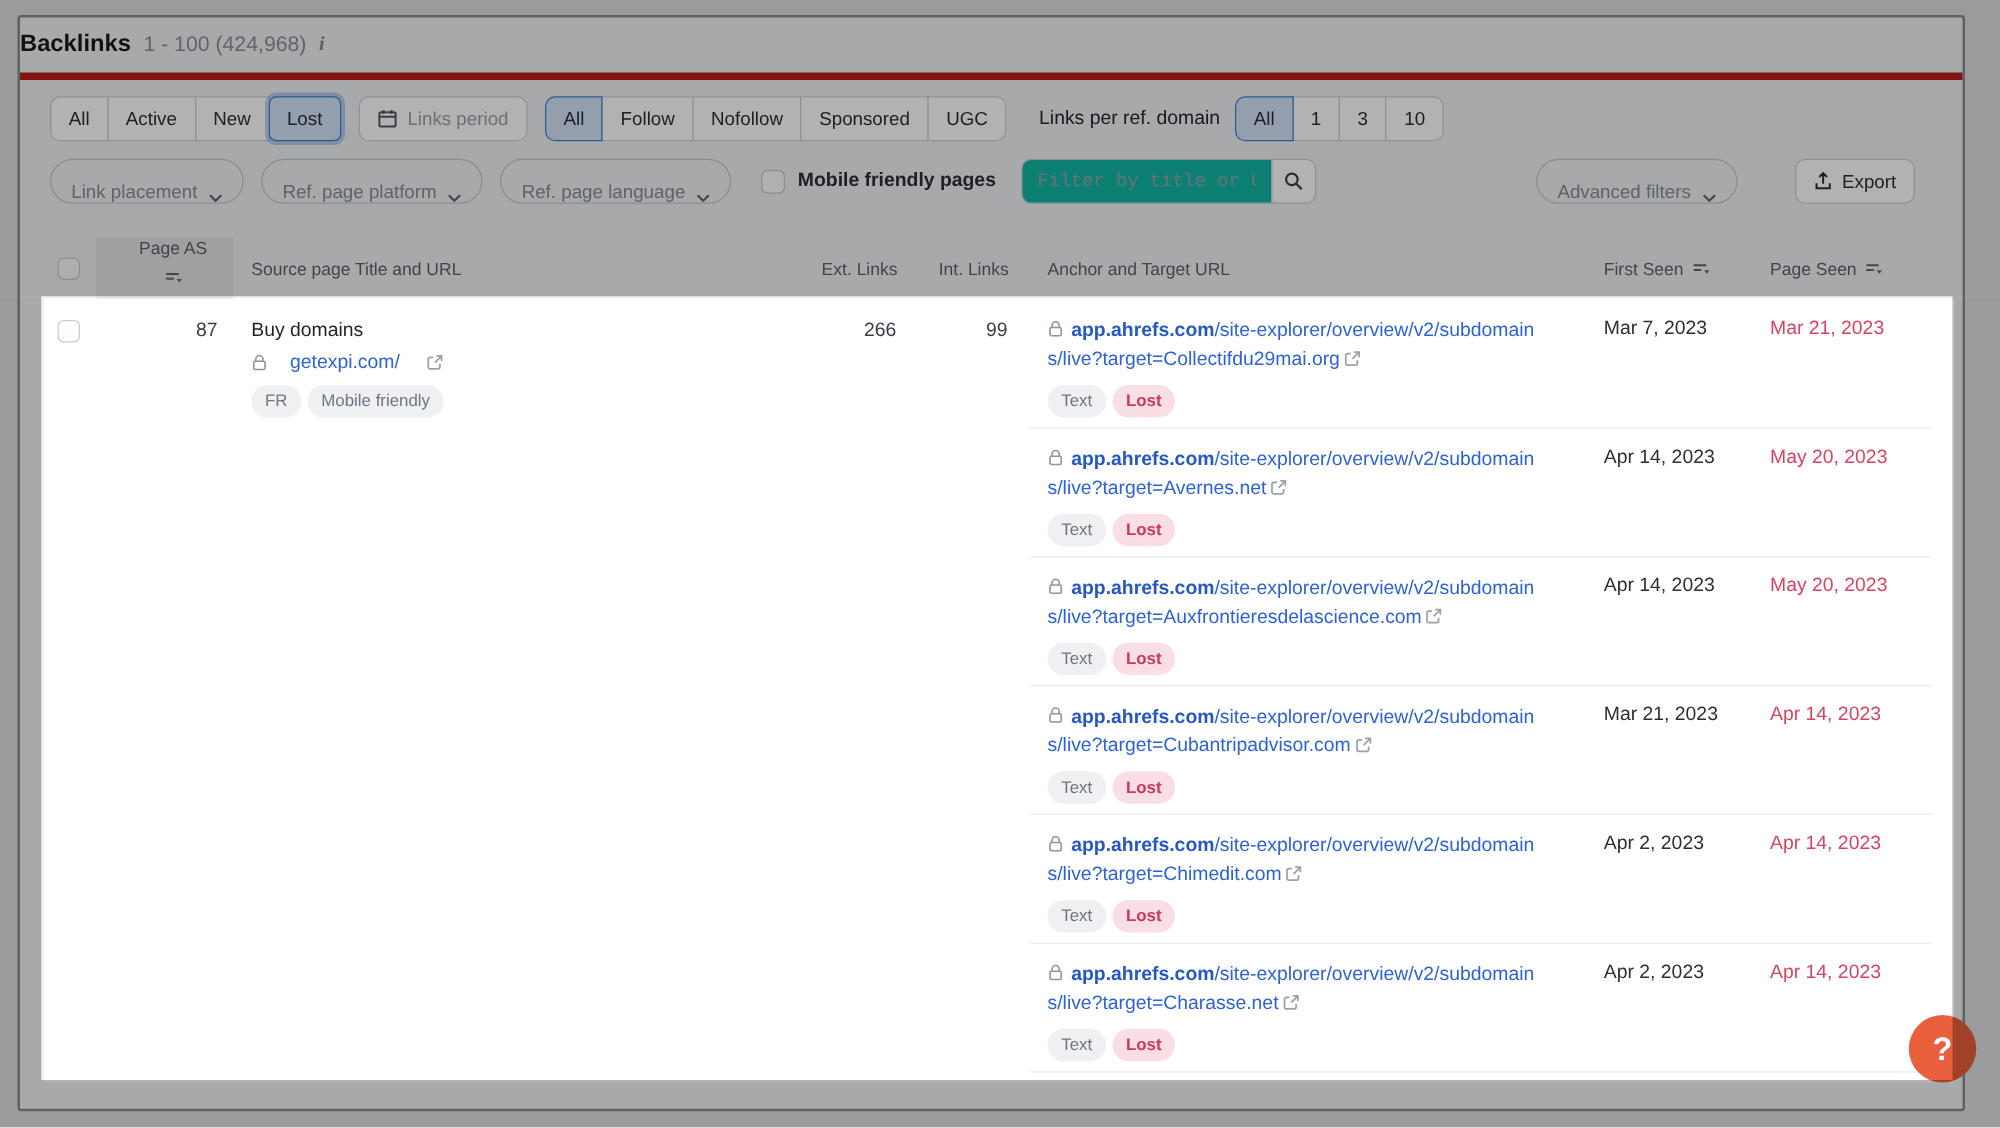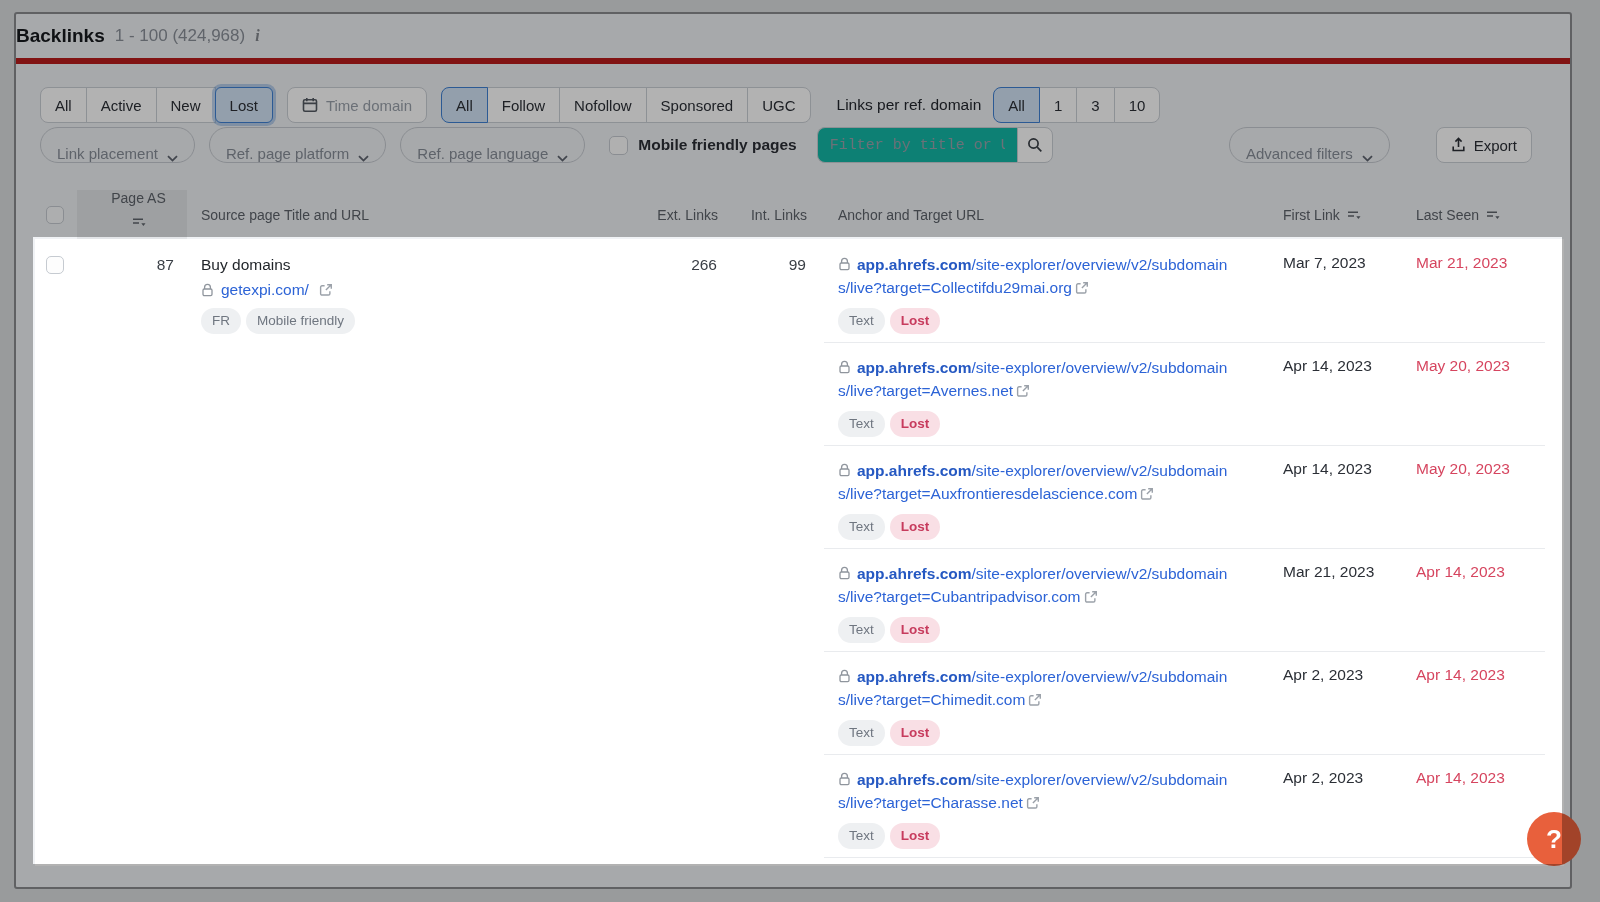--- a/index.html
+++ b/index.html
@@ -14,21 +14,21 @@
   
   .rpt-header { position:absolute; left:0; top:0; right:0; height:50px; display:flex;
                 align-items:center; border-bottom:6px solid #b91c1c; }
   .rpt-title { font-size:19px; font-weight:700; color:#16191d; }
   .rpt-range { font-size:17px; color:#8a9099; margin-left:10px; }
   .info-i { font-family:"Liberation Serif","DejaVu Serif",serif; font-style:italic; font-weight:700;
             color:#84888f; font-size:16px; margin-left:10px; cursor:pointer; }
 
   
   .tb-row { position:absolute; left:24px; right:10px; height:36px; display:flex; align-items:center; }
-  .tb-row1 { top:73px; }
+  .tb-row1 { top:63px; }
   .tb-row2 { top:113px; }
   .seg { display:flex; }
   .seg button { height:36px; padding:0 14px; background:#fff; border:1px solid #cbd0d6;
                 font-family:inherit; font-size:15px; color:#2b2f36; cursor:pointer; position:relative; }
   .seg button + button { margin-left:-1px; }
   .seg button:first-child { border-radius:8px 0 0 8px; }
   .seg button:last-child { border-radius:0 8px 8px 0; }
   .seg button.sel { background:#d3e4f6; border-color:#3f82d4; z-index:2; }
   .seg button.sel.ring { box-shadow:0 0 0 3px rgba(63,130,212,.33); border-radius:6px; }
   .btn { height:36px; display:inline-flex; align-items:center; gap:8px; background:#fff;
@@ -70,21 +70,21 @@
   .sc-last { flex:1; padding-left:16px; }
   .sort-ic { color:#60666e; margin-top:2px; }
 
   .t-body { background:#fff; height:627px; overflow:hidden; display:flex; }
   .cell { padding-top:17px; }
   .cell.col-check { padding-left:11px; }
   .cell.col-pageas { text-align:right; padding-right:13px; font-size:15.5px; color:#3a3f46; }
   .cell.col-source { padding-left:14px; }
   .cell.col-ext,.cell.col-int { font-size:15.5px; color:#3a3f46; padding-right:1px; }
   .src-title { font-size:15.5px; color:#1f2328; }
-  .src-url { margin-top:7px; display:flex; align-items:center; gap:7px; font-size:15.5px; }
+  .src-url { margin-top:7px; display:flex; align-items:center; gap:18px; font-size:15.5px; }
   .src-url a { color:#2c63d6; text-decoration:none; }
   .badge { display:inline-block; background:#eef0f2; color:#6f7680; font-size:13.5px;
            border-radius:13px; padding:4px 11px; line-height:1.3; }
   .badge-row { margin-top:9px; display:flex; gap:5px; }
   .badge.lost { background:#f9dfe5; color:#c73b5d; font-weight:700; }
   .ic-gray { color:#8f959d; flex:none; }
   .ic-ext { color:#9ba1a9; margin-left:3px; }
 
   .subrows { flex:1; display:flex; flex-direction:column; }
   .subrow { display:flex; height:103px; flex:none; position:relative; }
@@ -130,21 +130,21 @@
         <button>New</button>
         <button class="sel ring">Lost</button>
       </div>
       <button class="btn disabled mg">
         <span class="ic" style="color:#555b63;display:inline-flex;">
           <svg width="16" height="16" viewBox="0 0 16 16" fill="none" stroke="currentColor" stroke-width="1.6">
             <rect x="1.5" y="2.8" width="13" height="11.4" rx="1.5"></rect>
               <path d="M4.8 1v3.2M11.2 1v3.2M1.5 6.4h13"></path>
           </svg>
         </span>
-        <span>Time domain</span>
+        <span>Links period</span>
       </button>
       <div class="seg mg">
         <button class="sel">All</button>
         <button>Follow</button>
         <button>Nofollow</button>
         <button>Sponsored</button>
         <button>UGC</button>
       </div>
       <span class="lbl mg2">Links per ref. domain</span>
       <div class="seg mg3">
@@ -232,30 +232,30 @@
           <span>Ext. Links</span>
         </div>
         <div class="hc col-int">
           <span>Int. Links</span>
         </div>
         <div class="col-sub sub-head">
           <div class="hc sc-anchor">
             <span>Anchor and Target URL</span>
           </div>
           <div class="hc sc-first">
-            <span>First Link</span>
+            <span>First Seen</span>
             <span class="sort-ic">
               <svg width="14" height="11" viewBox="0 0 14 11">
                   <path d="M1 2.2h10M1 6h6" stroke="currentColor" stroke-width="1.5" fill="none"></path>
                   <path d="M9.3 6.2h4.2L11.4 9z" fill="currentColor"></path>
                 </svg>
             </span>
           </div>
           <div class="hc sc-last">
-            <span>Last Seen</span>
+            <span>Page Seen</span>
             <span class="sort-ic">
               <svg width="14" height="11" viewBox="0 0 14 11">
                   <path d="M1 2.2h10M1 6h6" stroke="currentColor" stroke-width="1.5" fill="none"></path>
                   <path d="M9.3 6.2h4.2L11.4 9z" fill="currentColor"></path>
                 </svg>
             </span>
           </div>
         </div>
       </div>
 

